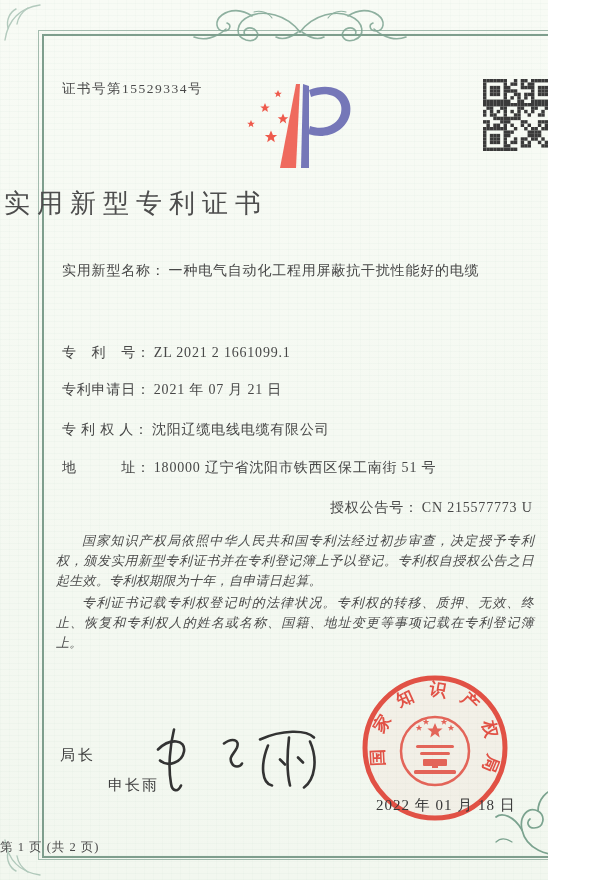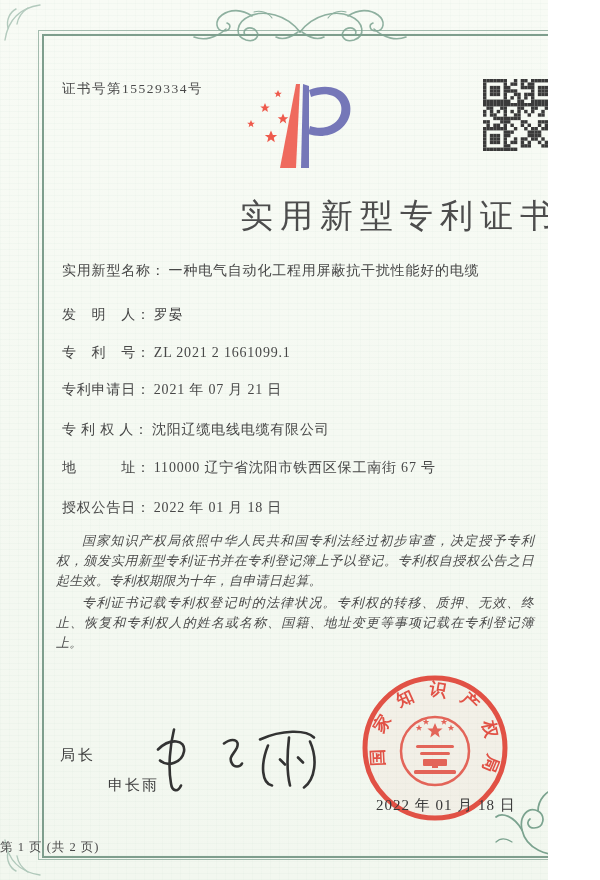--- a/index.html
+++ b/index.html
@@ -8,22 +8,22 @@
         font-family:"Liberation Serif","DejaVu Serif",serif;color:#454545;}
   .guilloche{position:absolute;inset:0;pointer-events:none;
         background:
           repeating-linear-gradient(0deg, rgba(140,180,160,.05) 0 1px, transparent 1px 6px),
           repeating-linear-gradient(90deg, rgba(140,180,160,.035) 0 1px, transparent 1px 9px);}
   .frame-outer{position:absolute;left:38px;top:30px;width:540px;height:828px;border:1px solid #a3bbae;}
   .frame-inner{position:absolute;left:42px;top:34px;width:532px;height:820px;border:2px solid #7e9e8d;}
   .cert-no{position:absolute;left:62px;top:80px;font-size:13.5px;letter-spacing:1.5px;color:#4a4a4a;}
   .logo{position:absolute;left:238px;top:76px;width:120px;height:95px;}
   .qr{position:absolute;left:483px;top:79px;width:72px;height:72px;}
-  .title{position:absolute;left:0;top:182px;width:100%;margin:12px;text-align:right;
-         font-size:33px;font-weight:normal;letter-spacing:7px;color:#4d4d4d;}
+  .title{position:absolute;left:0;top:182px;width:100%;margin:4px;text-align:left;
+         font-size:26px;font-weight:normal;letter-spacing:7px;color:#4d4d4d;}
   .field{position:absolute;left:62px;font-size:14px;letter-spacing:.8px;white-space:nowrap;color:#474747;}
   .fvalue{margin-left:3px;}
   .f0{top:262px}.f1{top:306px}.f2{top:344px}.f3{top:381px}.f4{top:421px}.f5{top:459px}.f6{top:499px}
   .f7{top:499px;left:330px;}
   .body-text{position:absolute;left:56px;top:531px;width:478px;font-size:13px;line-height:20px;
              text-align:justify;font-style:italic;color:#4b4b4b;letter-spacing:.3px;}
   .body-text p{margin:0 0 2px 0;text-indent:2em;}
   .director-title{position:absolute;left:60px;top:746px;font-size:15px;letter-spacing:3px;color:#3e3e3e;}
   .director-name{position:absolute;left:60px;top:776px;font-size:15px;letter-spacing:2px;color:#3e3e3e;margin-left:48px;}
   .signature{position:absolute;left:148px;top:722px;width:175px;height:78px;}
@@ -361,37 +361,34 @@
       <rect x="30.86" y="68.57" width="3.43" height="3.43"></rect>
       <rect x="65.14" y="68.57" width="3.43" height="3.43"></rect>
       <rect x="68.57" y="68.57" width="3.43" height="3.43"></rect>
     </svg>
 
   <h1 class="title">实用新型专利证书</h1>
 
   <div class="field f0">
     <span>实用新型名称：</span><span class="fvalue">一种电气自动化工程用屏蔽抗干扰性能好的电缆</span>
   </div>
-  <div class="field f1">
-    <span>发　明　人：</span><span class="fvalue">罗晏</span>
-  </div>
   <div class="field f2">
     <span>专　利　号：</span><span class="fvalue">ZL 2021 2 1661099.1</span>
   </div>
   <div class="field f3">
     <span>专利申请日：</span><span class="fvalue">2021 年 07 月 21 日</span>
   </div>
   <div class="field f4">
     <span>专 利 权 人：</span><span class="fvalue">沈阳辽缆电线电缆有限公司</span>
   </div>
   <div class="field f5">
-    <span>地　　　址：</span><span class="fvalue">110000 辽宁省沈阳市铁西区保工南街 67 号</span>
-  </div>
-  <div class="field f6">
-    <span>授权公告日：</span><span class="fvalue">2022 年 01 月 18 日</span>
+    <span>地　　　址：</span><span class="fvalue">180000 辽宁省沈阳市铁西区保工南街 51 号</span>
+  </div>
+  <div class="field f7">
+    <span>授权公告号：</span><span class="fvalue">CN 215577773 U</span>
   </div>
 
   <div class="body-text">
     <p>国家知识产权局依照中华人民共和国专利法经过初步审查，决定授予专利权，颁发实用新型专利证书并在专利登记簿上予以登记。专利权自授权公告之日起生效。专利权期限为十年，自申请日起算。</p>
     <p>专利证书记载专利权登记时的法律状况。专利权的转移、质押、无效、终止、恢复和专利权人的姓名或名称、国籍、地址变更等事项记载在专利登记簿上。</p>
   </div>
 
   <div class="director-title">局长</div>
   <div class="director-name">申长雨</div>
 

